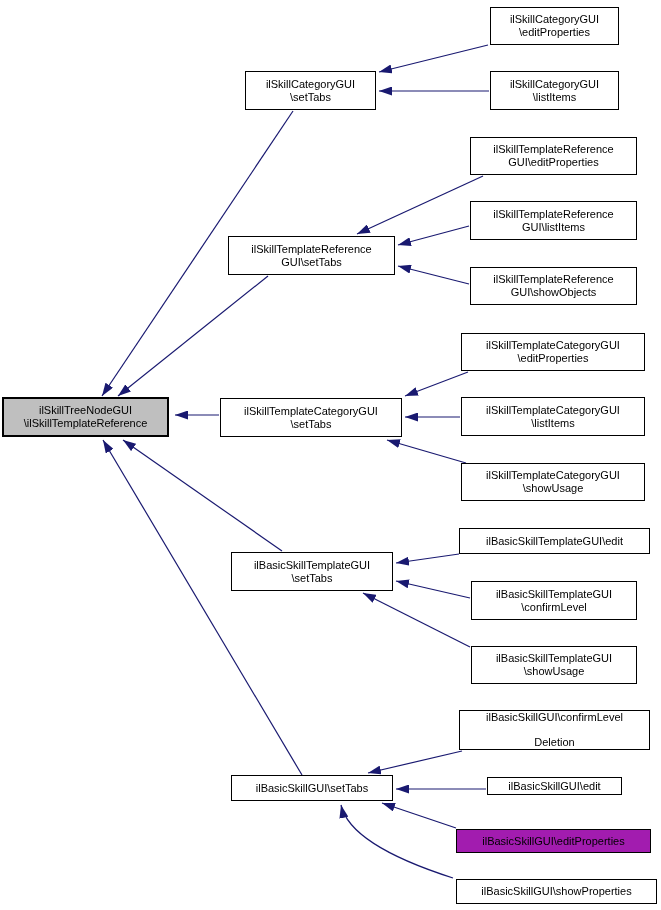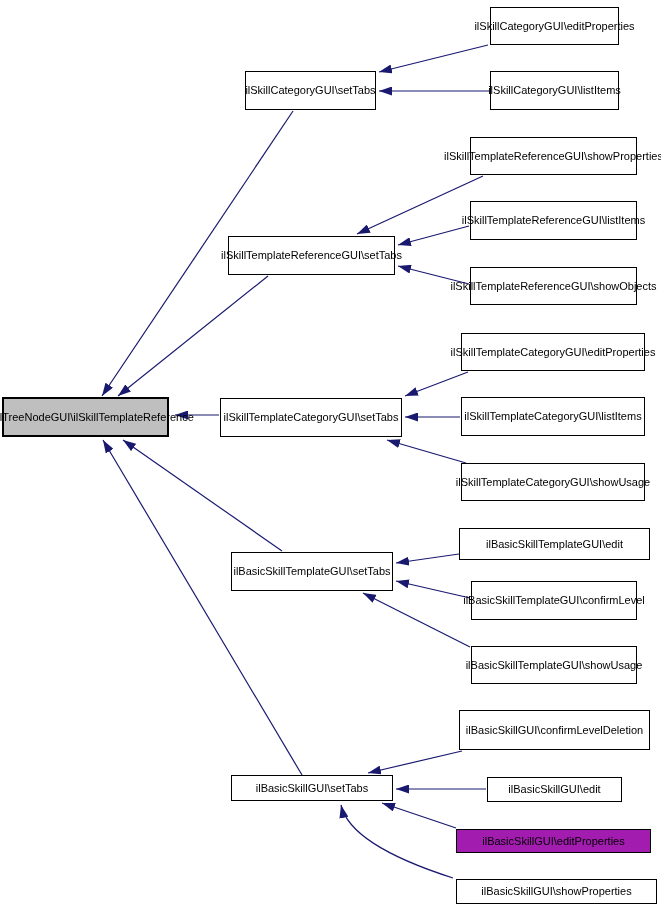--- a/index.html
+++ b/index.html
@@ -15,21 +15,21 @@
     position: absolute;
     left: 0; top: 0;
     width: 661px; height: 910px;
     z-index: 0;
   }
   .edge { fill: none; stroke-width: 1.2px; }
   .node {
     position: absolute;
     box-sizing: border-box;
     display: flex;
-    flex-direction: row;
+    flex-direction: column;
     justify-content: center;
     align-items: center;
     text-align: center;
     font-size: 11px;
     line-height: 13px;
     color: #000000;
     z-index: 1;
     white-space: nowrap;
   }
   .node .node-line { pointer-events: none; }
@@ -80,21 +80,21 @@
     <div class="node" style="left: 490px; top: 71px; width: 129px; height: 39px; background: rgb(255, 255, 255); border: 1px solid rgb(0, 0, 0); color: rgb(0, 0, 0);">
       <div class="node-line">ilSkillCategoryGUI</div>
       <div class="node-line">\listItems</div>
     </div>
     <div class="node" style="left: 228px; top: 236px; width: 167px; height: 39px; background: rgb(255, 255, 255); border: 1px solid rgb(0, 0, 0); color: rgb(0, 0, 0);">
       <div class="node-line">ilSkillTemplateReference</div>
       <div class="node-line">GUI\setTabs</div>
     </div>
     <div class="node" style="left: 470px; top: 137px; width: 167px; height: 38px; background: rgb(255, 255, 255); border: 1px solid rgb(0, 0, 0); color: rgb(0, 0, 0);">
       <div class="node-line">ilSkillTemplateReference</div>
-      <div class="node-line">GUI\showProperties</div>
+      <div class="node-line">GUI\editProperties</div>
     </div>
     <div class="node" style="left: 470px; top: 201px; width: 167px; height: 39px; background: rgb(255, 255, 255); border: 1px solid rgb(0, 0, 0); color: rgb(0, 0, 0);">
       <div class="node-line">ilSkillTemplateReference</div>
       <div class="node-line">GUI\listItems</div>
     </div>
     <div class="node" style="left: 470px; top: 267px; width: 167px; height: 38px; background: rgb(255, 255, 255); border: 1px solid rgb(0, 0, 0); color: rgb(0, 0, 0);">
       <div class="node-line">ilSkillTemplateReference</div>
       <div class="node-line">GUI\showObjects</div>
     </div>
     <div class="node" style="left: 220px; top: 398px; width: 182px; height: 39px; background: rgb(255, 255, 255); border: 1px solid rgb(0, 0, 0); color: rgb(0, 0, 0);">
@@ -110,39 +110,39 @@
       <div class="node-line">\listItems</div>
     </div>
     <div class="node" style="left: 461px; top: 463px; width: 184px; height: 38px; background: rgb(255, 255, 255); border: 1px solid rgb(0, 0, 0); color: rgb(0, 0, 0);">
       <div class="node-line">ilSkillTemplateCategoryGUI</div>
       <div class="node-line">\showUsage</div>
     </div>
     <div class="node" style="left: 231px; top: 552px; width: 162px; height: 39px; background: rgb(255, 255, 255); border: 1px solid rgb(0, 0, 0); color: rgb(0, 0, 0);">
       <div class="node-line">ilBasicSkillTemplateGUI</div>
       <div class="node-line">\setTabs</div>
     </div>
-    <div class="node" style="left: 459px; top: 528px; width: 191px; height: 32px; background: rgb(255, 255, 255); border: 1px solid rgb(0, 0, 0); color: rgb(0, 0, 0);">
+    <div class="node" style="left: 459px; top: 528px; width: 191px; height: 26px; background: rgb(255, 255, 255); border: 1px solid rgb(0, 0, 0); color: rgb(0, 0, 0);">
       <div class="node-line">ilBasicSkillTemplateGUI\edit</div>
     </div>
     <div class="node" style="left: 471px; top: 581px; width: 166px; height: 39px; background: rgb(255, 255, 255); border: 1px solid rgb(0, 0, 0); color: rgb(0, 0, 0);">
       <div class="node-line">ilBasicSkillTemplateGUI</div>
       <div class="node-line">\confirmLevel</div>
     </div>
     <div class="node" style="left: 471px; top: 646px; width: 166px; height: 38px; background: rgb(255, 255, 255); border: 1px solid rgb(0, 0, 0); color: rgb(0, 0, 0);">
       <div class="node-line">ilBasicSkillTemplateGUI</div>
       <div class="node-line">\showUsage</div>
     </div>
     <div class="node" style="left: 231px; top: 775px; width: 162px; height: 26px; background: rgb(255, 255, 255); border: 1px solid rgb(0, 0, 0); color: rgb(0, 0, 0); justify-content: center;">
       <div class="node-line">ilBasicSkillGUI\setTabs</div>
     </div>
-    <div class="node" style="left: 459px; top: 710px; width: 191px; height: 40px; background: rgb(255, 255, 255); border: 1px solid rgb(0, 0, 0); color: rgb(0, 0, 0);">
+    <div class="node" style="left: 459px; top: 710px; width: 191px; height: 40px; background: rgb(255, 255, 255); border: 1px solid rgb(0, 0, 0); color: rgb(0, 0, 0); justify-content: space-between;">
       <div class="node-line">ilBasicSkillGUI\confirmLevel</div>
       <div class="node-line">Deletion</div>
     </div>
-    <div class="node" style="left: 487px; top: 777px; width: 135px; height: 25px; background: rgb(255, 255, 255); border: 1px solid rgb(0, 0, 0); color: rgb(0, 0, 0);">
+    <div class="node" style="left: 487px; top: 777px; width: 135px; height: 18px; background: rgb(255, 255, 255); border: 1px solid rgb(0, 0, 0); color: rgb(0, 0, 0);">
       <div class="node-line">ilBasicSkillGUI\edit</div>
     </div>
     <div class="node" style="left: 456px; top: 829px; width: 195px; height: 24px; background: #a21caf; border: 1px solid rgb(0, 0, 0); color: rgb(0, 0, 0);">
       <div class="node-line">ilBasicSkillGUI\editProperties</div>
     </div>
     <div class="node" style="left: 456px; top: 879px; width: 201px; height: 25px; background: rgb(255, 255, 255); border: 1px solid rgb(0, 0, 0); color: rgb(0, 0, 0);">
       <div class="node-line">ilBasicSkillGUI\showProperties</div>
     </div>
   </div>
 

